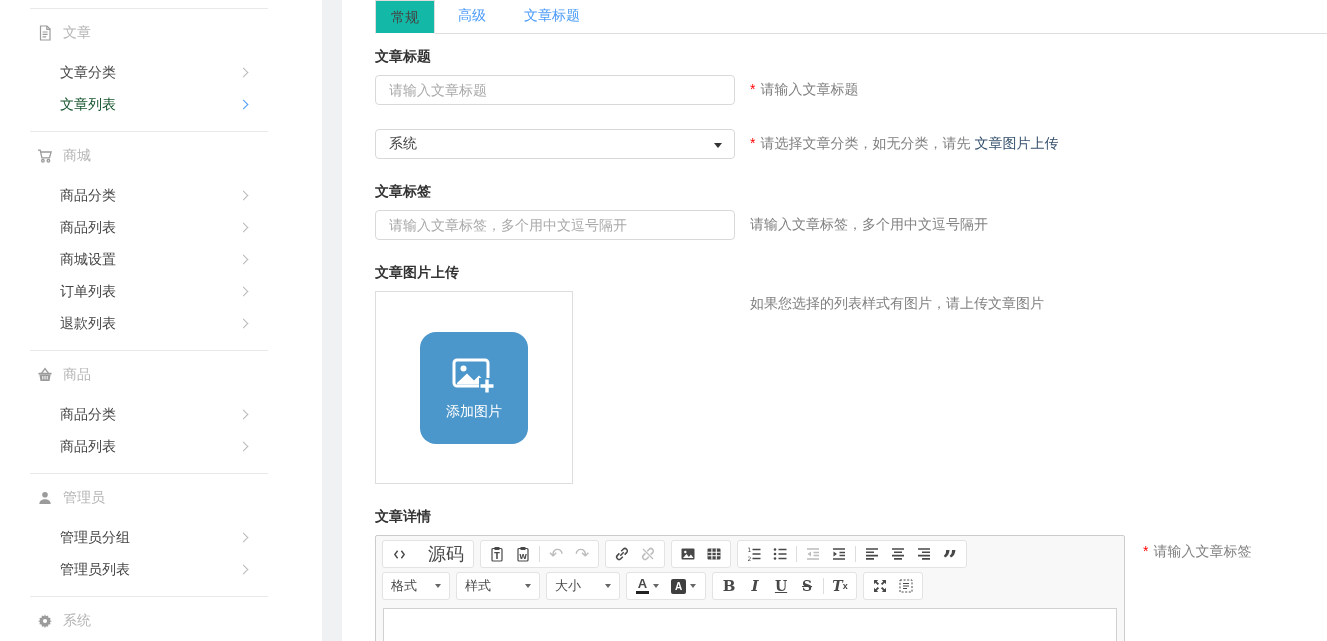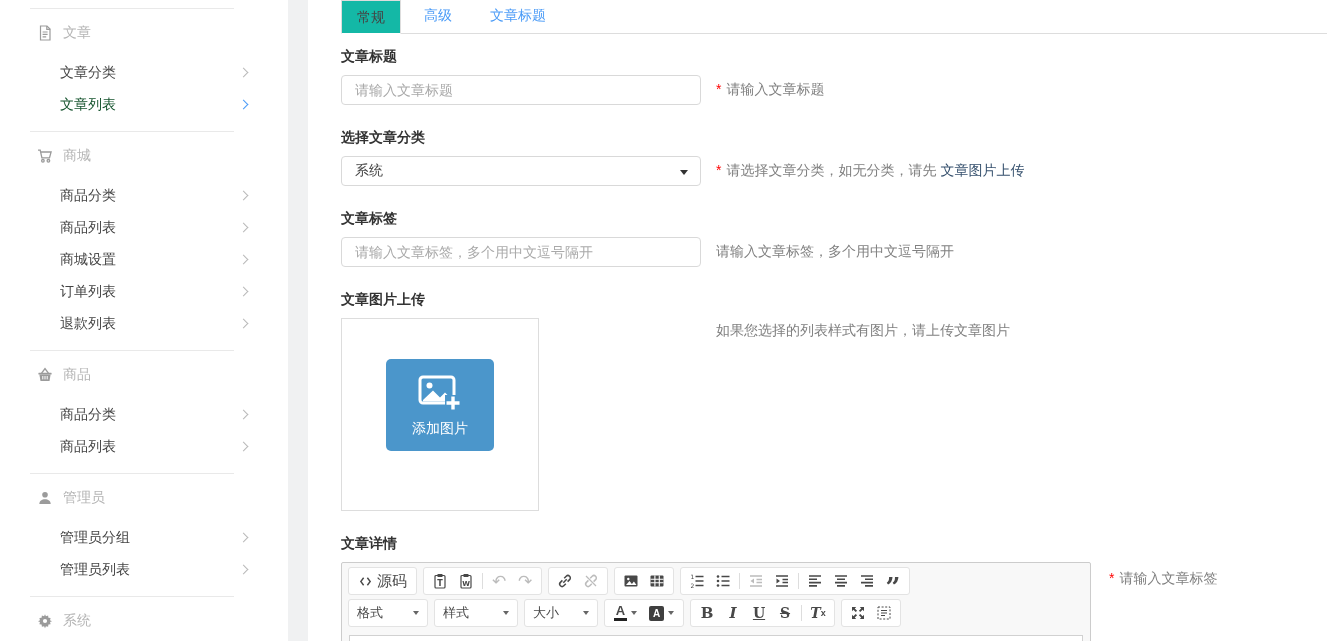--- a/index.html
+++ b/index.html
@@ -4,21 +4,21 @@
 <style>
   * { box-sizing: border-box; margin: 0; padding: 0; }
   html,body { width:1327px; height:641px; overflow:hidden; }
   body {
     background:#f0f1f2;
     font-family:"Liberation Sans","DejaVu Sans",sans-serif;
     font-size:14px; color:#333;
     display:flex;
   }
   
-  .sidebar { width:288px; background:#fff; padding-top:8px; flex:0 0 auto; }
+  .sidebar { width:322px; background:#fff; padding-top:8px; flex:0 0 auto; }
   .side-divider { border-top:1px solid #e9e9e9; margin:0 54px 0 30px; }
   .side-section { padding-bottom:10px; }
   .side-header { height:48px; display:flex; align-items:center; padding-left:37px; color:#b5b5b5; cursor:pointer; }
   .side-header .s-icon { width:16px; height:16px; margin-right:10px; display:inline-flex; }
   .side-item { position:relative; height:32px; display:flex; align-items:center; padding-left:60px; color:#444; cursor:pointer; }
   .side-item.active { color:#14532d; }
   .chev { position:absolute; left:240px; top:12px; width:7px; height:7px;
           border-top:1.5px solid #b9b9b9; border-right:1.5px solid #b9b9b9; transform:rotate(45deg); }
   .side-item.active .chev { border-color:#4a9bf7; }
   
@@ -40,35 +40,35 @@
   .select { width:360px; height:30px; border:1px solid #d9d9d9; border-radius:4px; background:#fff;
             display:flex; align-items:center; padding:0 13px; cursor:pointer; position:relative; color:#444; }
   .sel-caret { position:absolute; right:12px; top:13px; width:0; height:0;
                border-left:4px solid transparent; border-right:4px solid transparent; border-top:5px solid #333; }
   .hint { margin-left:15px; color:#808080; white-space:nowrap; }
   .hint .req { color:#f00; margin-right:5px; }
   .hint a { color:#35506d; text-decoration:none; margin-left:4px; cursor:pointer; }
   
   .upload-box { width:198px; height:193px; border:1px solid #ddd; display:flex; justify-content:center;
                 align-items:flex-start; padding-top:40px; background:#fff; }
-  .add-img-btn { width:108px; height:92px; background:#4b96cb; border-radius:5px; display:flex;
+  .add-img-btn { width:108px; height:112px; background:#4b96cb; border-radius:16px; display:flex;
                  flex-direction:column; align-items:center; justify-content:center; cursor:pointer; }
   .add-img-btn .lbl { color:#fff; margin-top:5px; }
   
   .editor { width:750px; border:1px solid #ccc; background:#f8f8f8; border-radius:2px; }
   .toolbar { padding:4px 6px 2px 6px; }
   .tb-row { display:flex; gap:6px; margin-bottom:4px; }
   .tb-group { background:#fff; border:1px solid #e3e3e3; border-radius:3px; height:28px;
               display:flex; align-items:center; padding:0 3px; }
   .btn { width:26px; height:24px; display:flex; align-items:center; justify-content:center;
          cursor:pointer; border-radius:2px; color:#484848; }
   .btn.wide { width:auto; padding:0 6px; }
   .btn.disabled { color:#bcbcbc; cursor:default; }
   .tb-sep { width:1px; height:16px; background:#ddd; margin:0 3px; }
-  .src-label { font-size:15px; margin-left:4px; color:#484848;font-family:Liberation Mono, monospace; }
+  .src-label { font-size:18px; margin-left:21px; color:#484848;font-family:Liberation Mono, monospace; }
   .dd { background:#fff; border:1px solid #e3e3e3; border-radius:3px; height:28px; display:flex;
         align-items:center; justify-content:space-between; padding:0 8px; font-size:13px; color:#484848; cursor:pointer; }
   .dd-caret { width:0; height:0; border-left:3.5px solid transparent; border-right:3.5px solid transparent;
               border-top:4.5px solid #666; margin-left:10px; }
   .cke-contents { background:#fff; border:1px solid #d1d1d1; margin:2px 7px 7px 7px; height:160px; cursor:text; }
   
   .i-undo::before { content:"\21B6"; font-size:17px; }
   .i-redo::before { content:"\21B7"; font-size:17px; }
   .i-quote::before { content:"\201D"; font-family:"DejaVu Serif",serif; font-size:26px; font-weight:bold;
                      line-height:4px; position:relative; top:6px; }
@@ -219,21 +219,20 @@
 
     <div class="form-group">
       <div class="form-label">文章标题</div>
       <div class="control-row">
         <div class="control"><input class="text-input" type="text" placeholder="请输入文章标题" style=""></div>
         <div class="hint"><span class="req">*</span><span>请输入文章标题</span></div>
       </div>
     </div>
 
     <div class="form-group">
-      <div class="form-label">选择文章分类</div>
       <div class="control-row">
         <div class="control">
           <div class="select">
             <span>系统</span>
             <span class="sel-caret"></span>
           </div>
         </div>
         <div class="hint"><span class="req">*</span><span>请选择文章分类，如无分类，请先</span><a>文章图片上传</a></div>
       </div>
     </div>
@@ -373,21 +372,21 @@
                 </span>
                 <span class="btn">
                   <svg width="16" height="16" viewBox="0 0 16 16" stroke="#484848" stroke-width="1.6">
                       <path d="M2 3h12M6 6.3h8M2 9.6h12M6 12.9h8"></path>
                     </svg>
                 </span>
                 <span class="btn i-quote"></span>
               </div>
             </div>
             <div class="tb-row">
-              <div class="dd" style="width:80px;">
+              <div class="dd" style="width:68px;">
                 <span>格式</span>
                   <span class="dd-caret"></span>
               </div>
               <div class="dd" style="width:84px;">
                 <span>样式</span>
                   <span class="dd-caret"></span>
               </div>
               <div class="dd" style="width:74px;">
                 <span>大小</span>
                   <span class="dd-caret"></span>

